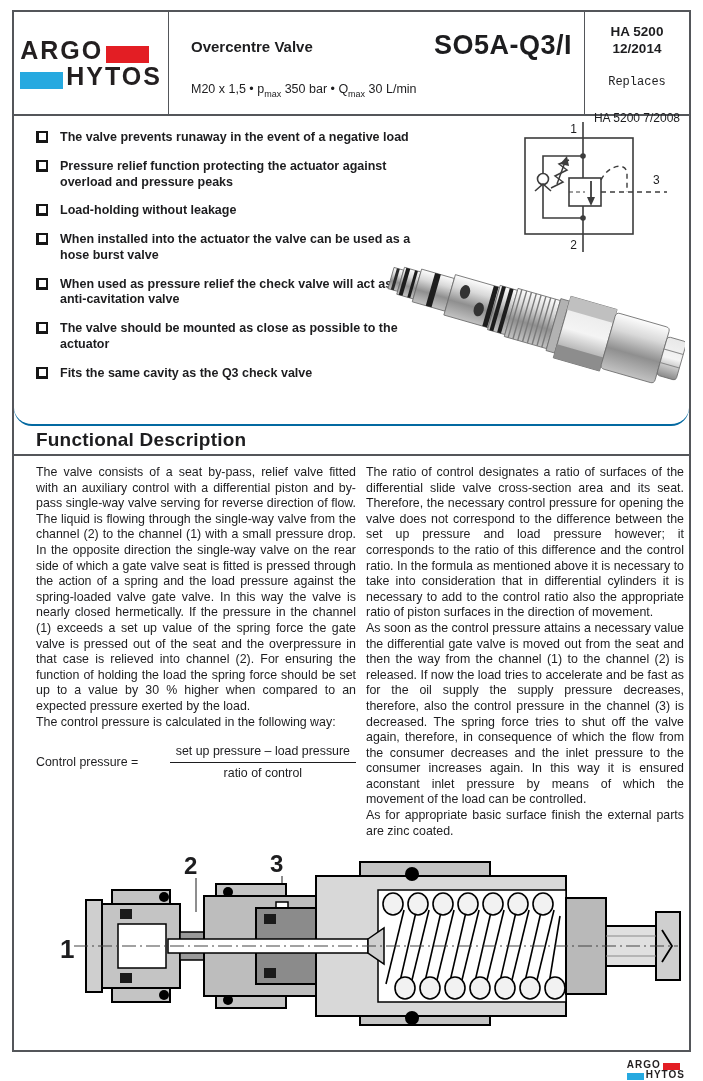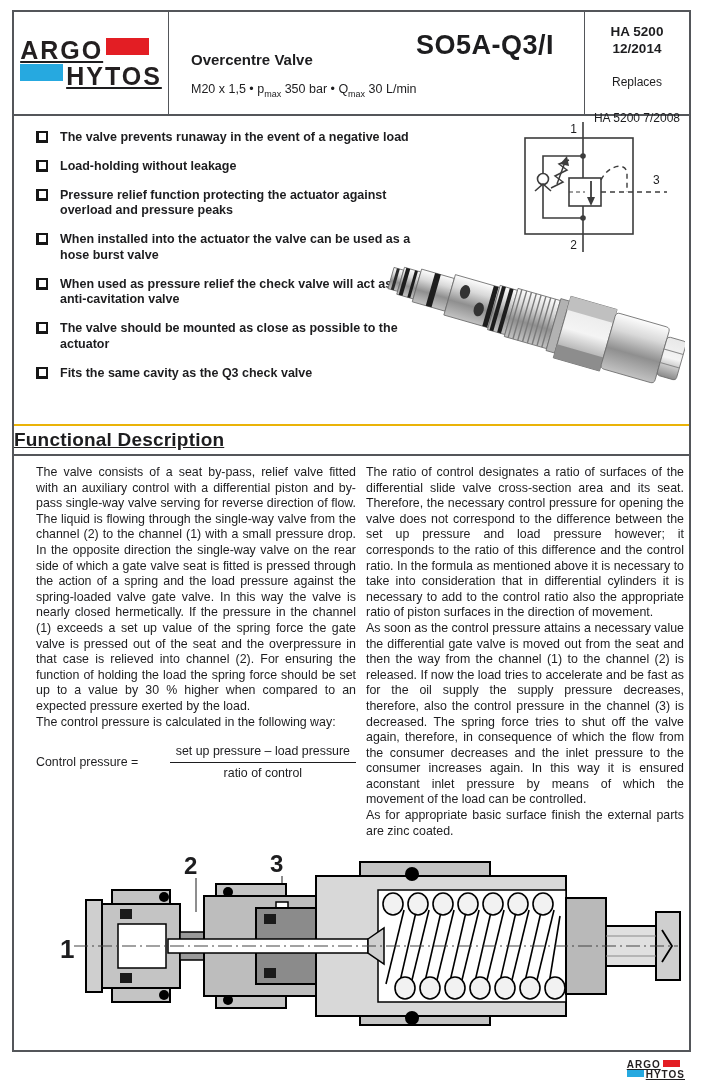--- a/index.html
+++ b/index.html
@@ -10,47 +10,47 @@
     color:#1d1d1f; overflow:hidden;
   }
   .frame {
     position:absolute; left:12px; top:10px; width:679px;
     border:2px solid #54565a; background:#fff;
   }
   
   .hdr { height:104px; border-bottom:2px solid #54565a; display:flex; }
   .hdr-logo-cell { width:155px; border-right:1px solid #54565a; display:flex; align-items:center; justify-content:center; }
   .logo { line-height:1; }
-  .logo-row { display:flex; align-items:flex-start;text-decoration:underline; }
+  .logo-row { display:flex; align-items:flex-end; }
   .logo-word { font-weight:bold; color:#231f20; font-size:25px; letter-spacing:2px; }
   .logo-block { display:inline-block; width:43px; height:17px; }
   .logo-red { background:#e31e24; margin-left:3px; }
   .logo-cyan { background:#26a9e0; margin-right:3px; }
   .logo-row2 { margin-top:1px; }
   .hdr-mid-cell { flex:1; position:relative; border-right:1px solid #54565a; }
-  .product-title { position:absolute; left:22px; top:39px; font-size:15px; font-weight:bold; }
-  .model-code { position:absolute; right:30px; top:18px; font-size:27px; font-weight:bold; letter-spacing:0.5px; }
+  .product-title { position:absolute; left:22px; top:26px; font-size:15px; font-weight:bold; }
+  .model-code { position:absolute; right:12px; top:18px; font-size:27px; font-weight:bold; letter-spacing:0.5px; }
   .specs { position:absolute; left:22px; bottom:16px; font-size:12.5px; }
   .specs sub { font-size:9px; }
   .hdr-doc-cell { width:104px; text-align:center; padding-top:12px; font-size:13.5px; }
   .doc-num, .doc-date { font-weight:bold; line-height:1.25; }
-  .doc-replaces { margin-top:17px; font-size:12px; line-height:1.3; }
+  .doc-replaces { margin-top:17px; font-size:12px; line-height:1.3;font-family:Liberation Mono, monospace; }
   .doc-replaces-val { font-size:12px; white-space:nowrap;margin-top:21px; }
   
-  .features { height:310px; border-bottom:2px solid #eab308; position:relative; }
+  .features { height:310px; border-bottom:2px solid #0369a1; position:relative;border-radius:18px; }
   .feat-list { padding:14px 0 0 22px; width:400px; }
   .feat-item { display:flex; margin-bottom:13px; }
   .cbx { flex:0 0 12px; width:12px; height:12px; margin-top:1px;
          border:2px solid #161616; border-left-width:3px; border-bottom-width:3px; background:#fff; }
   .feat-text { margin-left:12px; font-size:12.5px; font-weight:bold; line-height:1.26; width:352px; }
   .symbol { position:absolute; right:14px; top:6px; }
   .photo { position:absolute; right:4px; top:136px; }
   
   .fd-head { height:30px; border-bottom:2px solid #54565a; display:flex; align-items:center; }
-  .fd-title { font-size:19px; font-weight:bold; letter-spacing:0.2px;text-decoration:underline; }
+  .fd-title { font-size:19px; font-weight:bold; margin-left:22px; letter-spacing:0.2px; }
   .fd-body { height:594px; position:relative; font-size:12.4px; line-height:15.6px;border-radius:8px; }
   .col { position:absolute; top:9px; text-align:justify; }
   .col-left { left:22px; width:320px; }
   .col-right { left:352px; width:318px; }
   .col p { margin:0; }
   .formula { margin-top:14px; display:flex; align-items:center; font-size:12.4px;justify-content:space-between; }
   .formula-lhs { white-space:nowrap; }
   .fraction { margin-left:8px; text-align:center; }
   .fraction .num { display:inline-block; border-bottom:1.5px solid #1d1d1f; padding:0 6px 2px 6px; }
   .fraction .den { padding-top:3px; }
@@ -95,25 +95,25 @@
   </div>
 
   <div class="features">
     <div class="feat-list">
       <div class="feat-item">
         <span class="cbx"></span>
         <span class="feat-text">The valve prevents runaway in the event of a negative load</span>
       </div>
       <div class="feat-item">
         <span class="cbx"></span>
+        <span class="feat-text">Pressure relief function protecting the actuator against overload and pressure peaks</span>
+      </div>
+      <div class="feat-item">
+        <span class="cbx"></span>
         <span class="feat-text">Load-holding without leakage</span>
-      </div>
-      <div class="feat-item">
-        <span class="cbx"></span>
-        <span class="feat-text">Pressure relief function protecting the actuator against overload and pressure peaks</span>
       </div>
       <div class="feat-item">
         <span class="cbx"></span>
         <span class="feat-text">When installed into the actuator the valve can be used as a hose burst valve</span>
       </div>
       <div class="feat-item">
         <span class="cbx"></span>
         <span class="feat-text">When used as pressure relief the check valve will act as an anti-cavitation valve</span>
       </div>
       <div class="feat-item">

